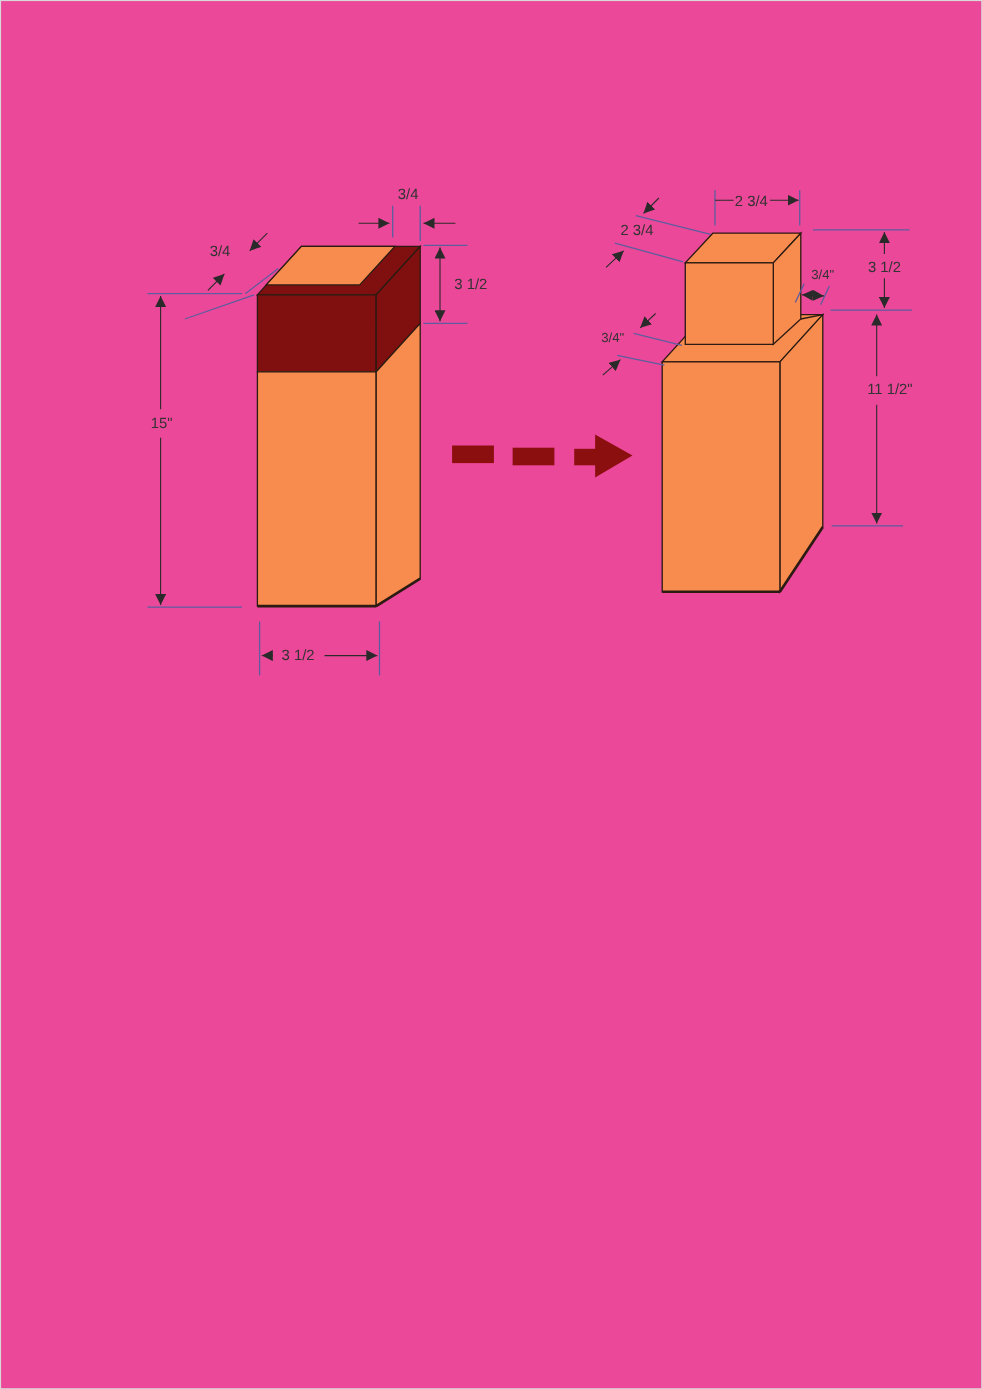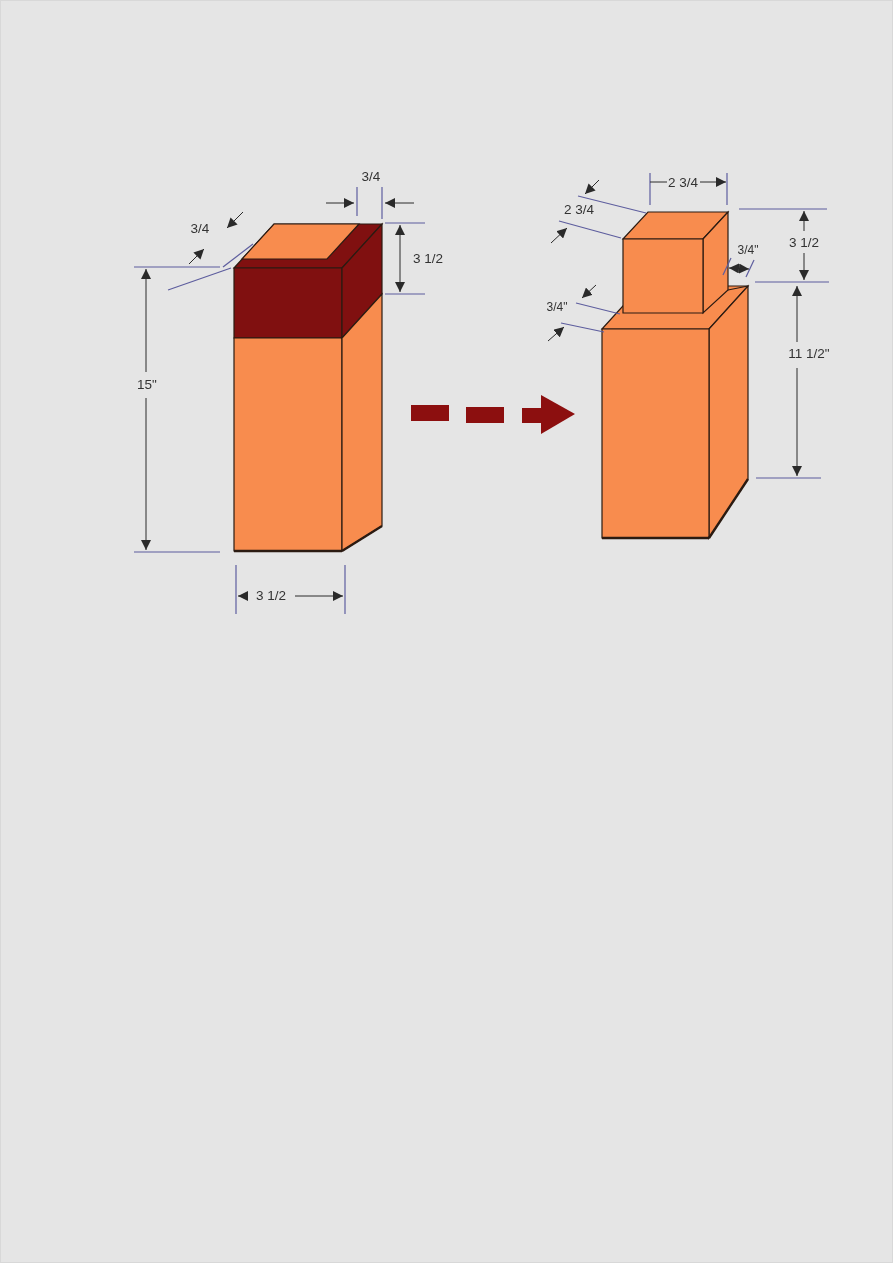--- a/index.html
+++ b/index.html
@@ -1,19 +1,19 @@
 <!DOCTYPE html>
 <html><head>
 <meta charset="utf-8">
 <style>
   html,body{margin:0;padding:0;background:#fff;}
   .page{
     position:relative;
     width:893px;height:1263px;
-    background:#e5e5e5;
+    background:#ec4899;
     border:1px solid #d8d8d8;
     box-sizing:border-box;
     font-family:"Liberation Sans","DejaVu Sans",sans-serif;
     overflow:hidden;
   }
   svg{display:block;}
   .edge{stroke:#2b1b12;stroke-width:1.2;}
   .edge-thick{stroke:#2b1b12;stroke-width:2.4;}
   .dim{stroke:#2a2a2a;stroke-width:1;fill:none;}
   .ext{stroke:#5d5d9e;stroke-width:1.2;fill:none;}

